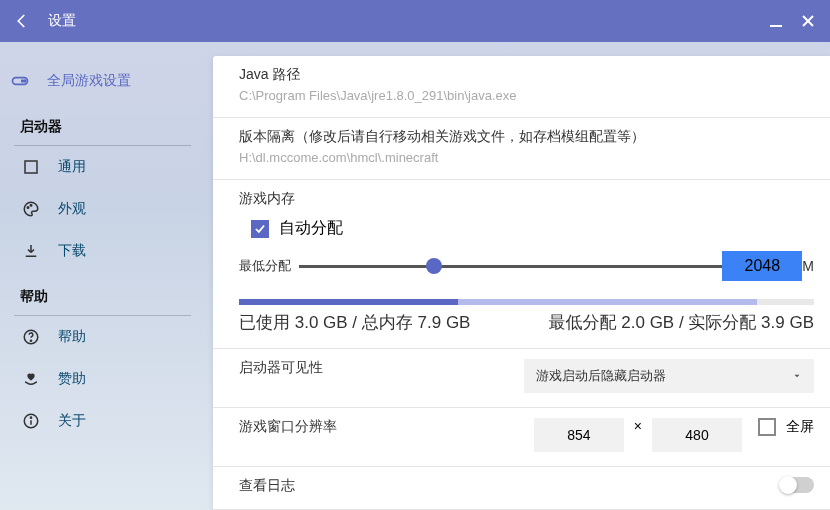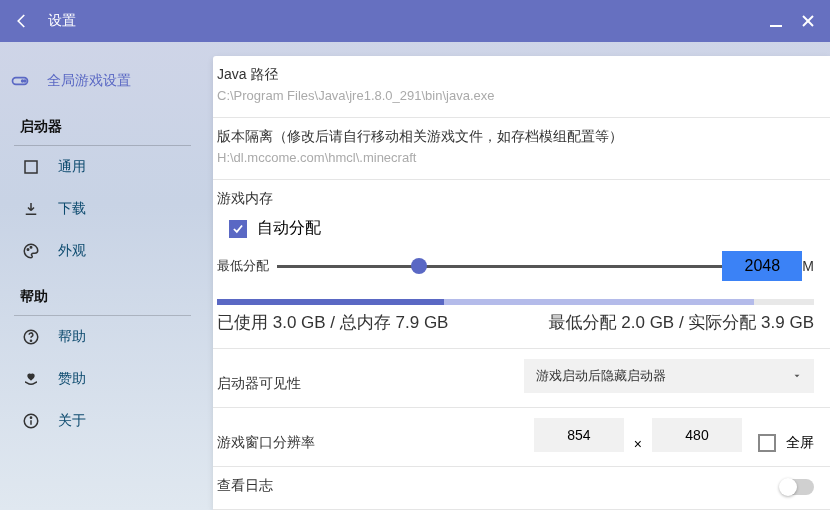--- a/index.html
+++ b/index.html
@@ -10,37 +10,37 @@
   .tb-btn { width: 28px; height: 28px; display: flex; align-items: center; justify-content: center; cursor: pointer; margin-left: 4px; }
   .container { display: flex; height: 468px; }
   .sidebar { width: 205px; padding: 18px 0 0 0; }
   .side-item { display: flex; align-items: center; padding: 10px 20px; font-size: 14px; color: #0c4a6e; cursor: pointer; }
   .side-item.active { color: #5a68c4; padding-left: 9px; }
   .side-item .icon { width: 22px; height: 22px; margin-right: 16px; display: flex; align-items: center; justify-content: center; }
   .side-heading { padding: 16px 20px 6px 20px; font-size: 14px; color: #111; font-weight: 600; }
   .side-sep { border: none; border-top: 1px solid rgba(0,0,0,0.18); margin: 3px 14px 0 14px; }
   .main { flex: 1; padding: 14px 0 0 8px; }
   .card { background: #fff; border-radius: 3px 0 0 0; height: 100%; overflow-y: auto; overflow-x: hidden; box-shadow: 0 2px 6px rgba(0,0,0,0.1); }
-  .section { padding: 10px 16px 14px 4px; border-bottom: 1px solid #e5e5e5; }
+  .section { padding: 10px 16px 14px 26px; border-bottom: 1px solid #e5e5e5; }
   .row-title { font-size: 14px; color: #333; }
   .row-sub { font-size: 13px; color: #aaa; margin-top: 4px; }
   .mem-check { display: flex; align-items: center; margin: 10px 0 12px 12px; }
   .checkbox { width: 18px; height: 18px; background: #5a68c4; color: #fff; display: flex; align-items: center; justify-content: center; margin-right: 10px; cursor: pointer; }
   .slider-row { display: flex; align-items: center; }
   .slider-label { font-size: 13px; color: #333; width: 60px; }
   .slider { flex: 1; height: 20px; position: relative; }
   .slider-track { position: absolute; left: 0; right: 0; top: 9px; height: 3px; background: #555; }
   .slider-thumb { position: absolute; top: 2px; left: 30%; width: 16px; height: 16px; border-radius: 50%; background: #5a68c4; cursor: pointer; }
   .mem-input { width: 80px; height: 30px; border: none; background: #3b82f6; text-align: center; font-size: 16px; }
   .mem-unit { font-size: 14px; color: #333; }
   .mem-bar { height: 6px; background: #e8e8e8; margin-top: 18px; position: relative; }
   .mem-bar .used { position: absolute; left: 0; top: 0; bottom: 0; width: 38%; background: #5a68c4; }
   .mem-bar .alloc { position: absolute; left: 38%; top: 0; bottom: 0; width: 52%; background: #b4bbea; }
   .mem-stats { display: flex; justify-content: space-between; font-size: 17px; color: #333; margin-top: 6px; }
-  .form-row { display: flex; align-items: flex-end; }
+  .form-row { display: flex; align-items: flex-start; }
   .form-label { font-size: 14px; color: #333; flex: 1; }
   .dropdown { display: flex; align-items: center; justify-content: space-between; background: #f1f1f1; height: 34px; padding: 0 12px; font-size: 13px; color: #333; cursor: pointer; }
   .dropdown.wide { width: 290px; }
   .res-input { width: 90px; height: 34px; border: none; background: #f1f1f1; text-align: center; font-size: 14px; }
   .res-x { margin: 0 10px; font-size: 14px; }
   .outline-check { width: 18px; height: 18px; border: 2px solid #888; margin-left: 16px; cursor: pointer; }
   .toggle { width: 34px; height: 16px; background: #d0d0d0; border-radius: 10px; position: relative; cursor: pointer; }
   .toggle::after { content: ""; position: absolute; width: 18px; height: 18px; background: #fff; border-radius: 50%; top: -1px; left: -1px; box-shadow: 0 1px 3px rgba(0,0,0,0.3); }
   svg { display: block; }
 </style>
@@ -85,34 +85,34 @@
       <span class="icon">
           <svg width="18" height="18" viewBox="0 0 24 24" fill="none" stroke="#333" stroke-width="2">
             <rect x="4" y="4" width="16" height="16"></rect>
           </svg>
         </span>
       <span>通用</span>
     </div>
     <div class="side-item">
       <span class="icon">
           <svg width="18" height="18" viewBox="0 0 24 24" fill="none" stroke="#333" stroke-width="2">
-            <path d="M12 4v10m0 0l-4-4m4 4l4-4M5 19h14"></path>
-          </svg>
-        </span>
-      <span>下载</span>
-    </div>
-    <div class="side-item">
-      <span class="icon">
-          <svg width="18" height="18" viewBox="0 0 24 24" fill="none" stroke="#333" stroke-width="2">
             <path d="M12 3a9 9 0 1 0 0 18c2 0 2-2 1-3s0-3 2-3h2a4 4 0 0 0 4-4 9 9 0 0 0-9-8z"></path>
             <circle cx="8" cy="10" r="1" fill="#333"></circle>
             <circle cx="12" cy="7" r="1" fill="#333"></circle>
           </svg>
         </span>
       <span>外观</span>
+    </div>
+    <div class="side-item">
+      <span class="icon">
+          <svg width="18" height="18" viewBox="0 0 24 24" fill="none" stroke="#333" stroke-width="2">
+            <path d="M12 4v10m0 0l-4-4m4 4l4-4M5 19h14"></path>
+          </svg>
+        </span>
+      <span>下载</span>
     </div>
     <div class="side-heading">帮助</div>
     <hr class="side-sep">
     <div class="side-item">
       <span class="icon">
           <svg width="18" height="18" viewBox="0 0 24 24" fill="none" stroke="#333" stroke-width="2">
             <circle cx="12" cy="12" r="9"></circle>
             <path d="M9.5 9a2.5 2.5 0 1 1 3.5 2.3c-.8.4-1 1-1 1.7"></path>
             <circle cx="12" cy="17" r="0.8" fill="#333"></circle>
           </svg>

